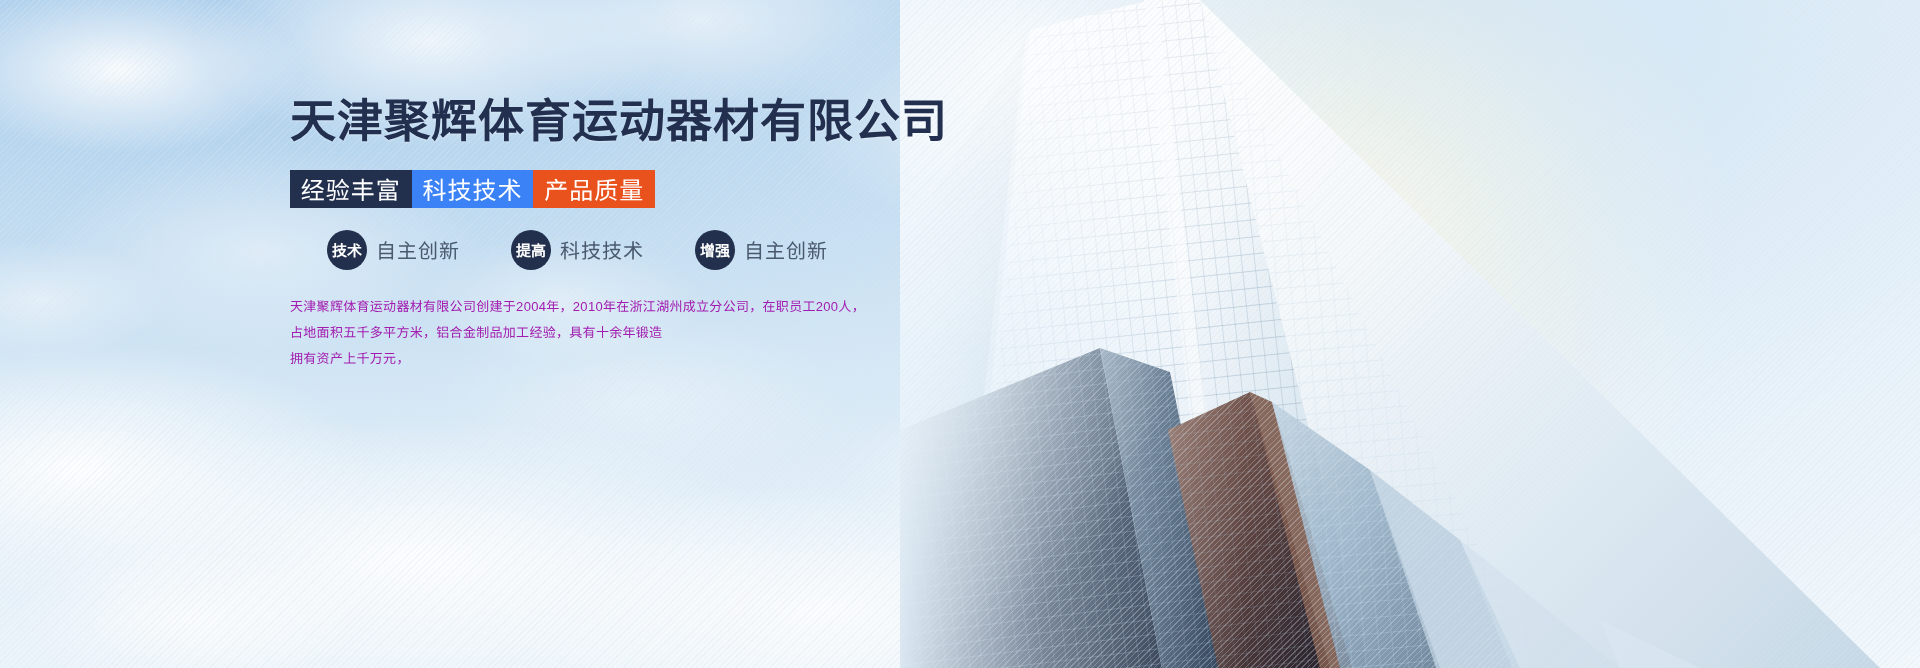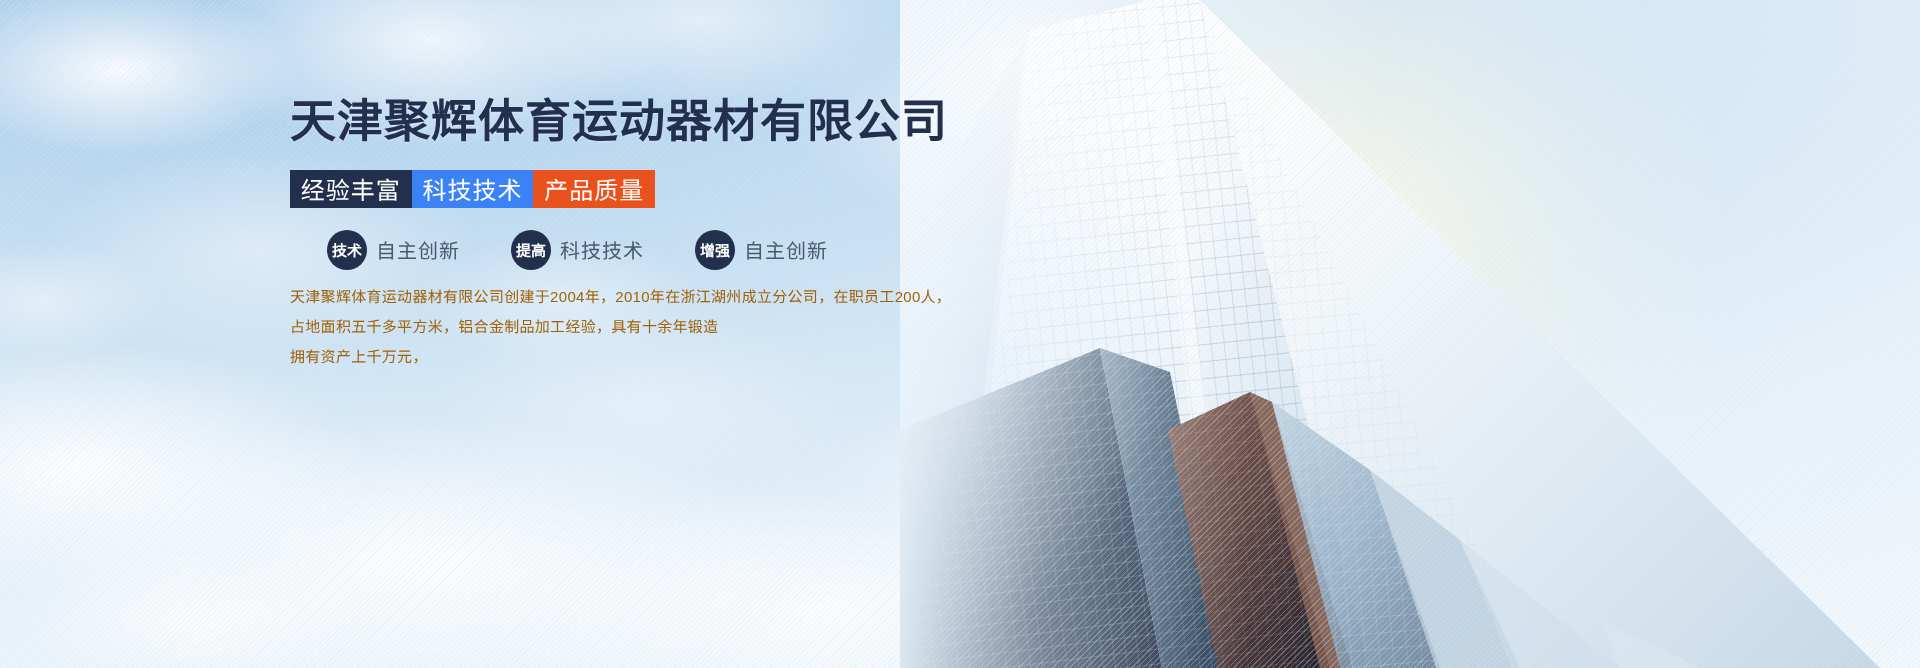--- a/index.html
+++ b/index.html
@@ -133,23 +133,23 @@
   }
   .pill-text {
     margin-left:9px;
     font-size:20px;
     color:#4a5a6e;
     letter-spacing:1px;
   }
 
   
   .body-copy {
-    margin-top:12px;
-    font-size:15px;
-    color:#a16207;
+    margin-top:24px;
+    font-size:13px;
+    color:#a21caf;
     line-height:2.0;
     letter-spacing:.3px;
   }
   .body-copy div { white-space:nowrap; }
 
 </style>
 </head>
 <body>
 
 <div class="stage">

